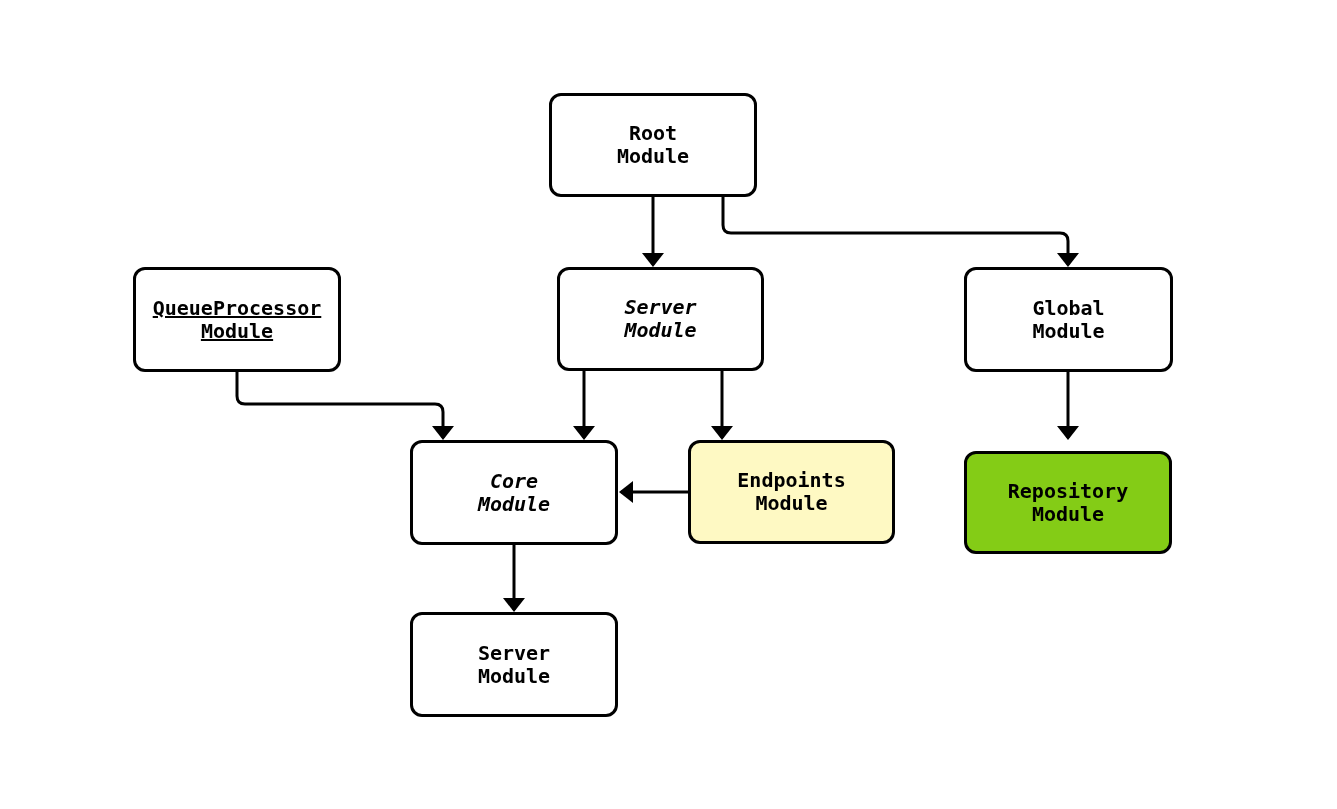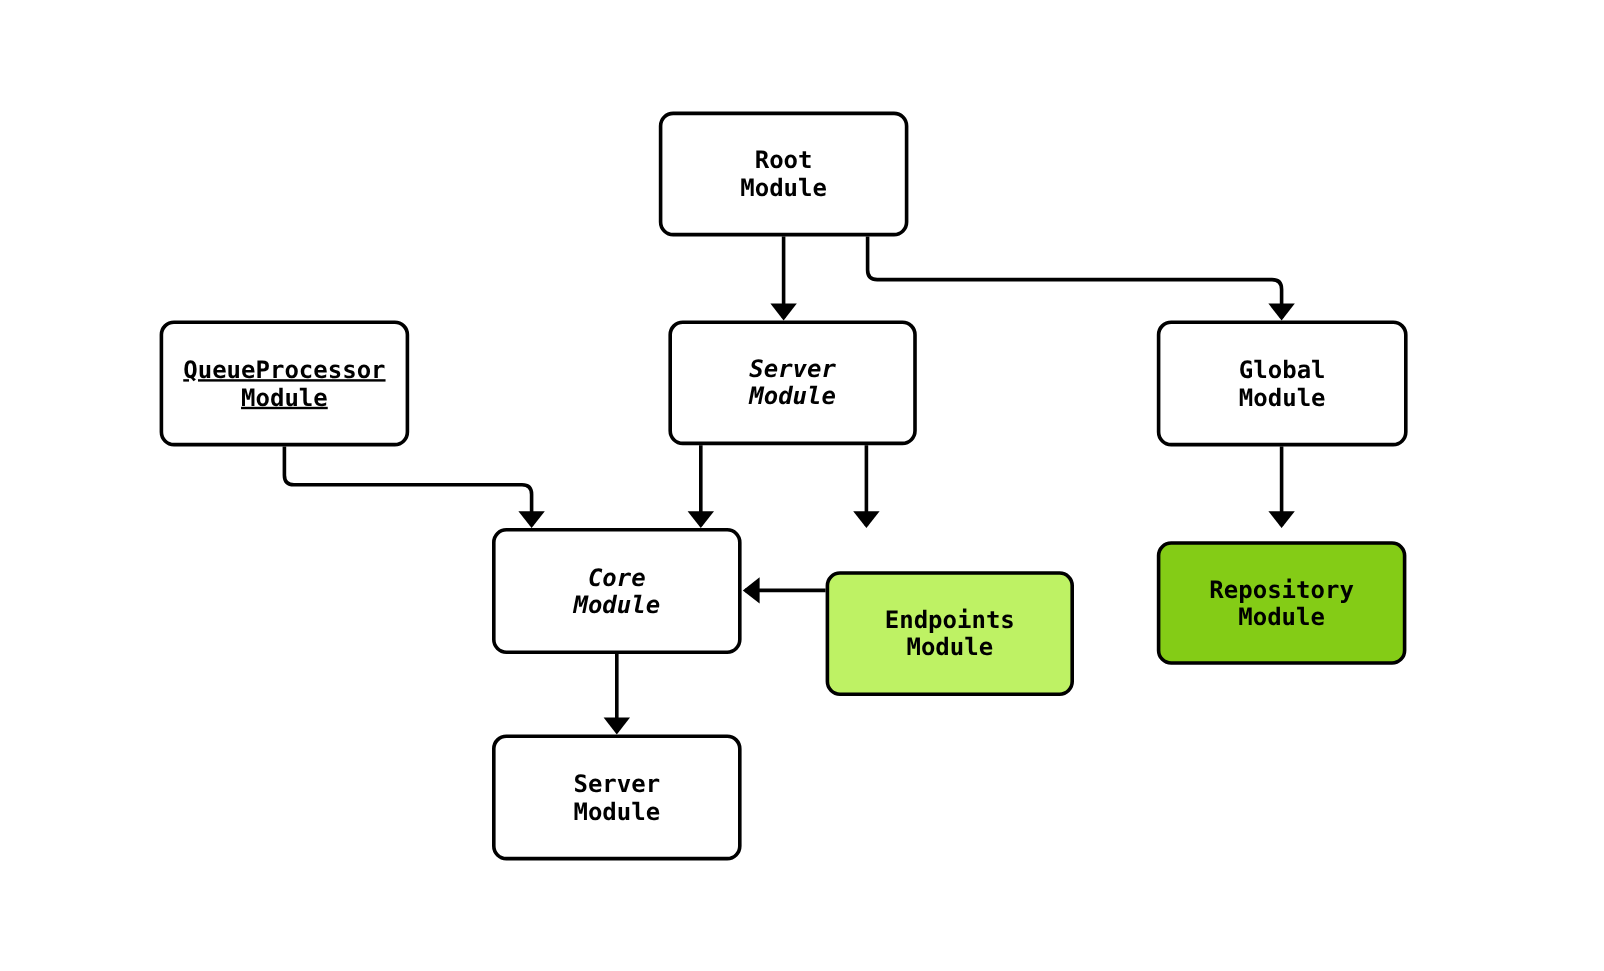--- a/index.html
+++ b/index.html
@@ -106,21 +106,21 @@
         <div class="node-label">Module</div>
       </div>
       <div class="node" style="left: 964px; top: 267px; width: 209px; height: 105px; background: rgb(255, 255, 255); border-color: rgb(0, 0, 0);">
         <div class="node-label">Global</div>
         <div class="node-label">Module</div>
       </div>
       <div class="node" style="left: 410px; top: 440px; width: 208px; height: 105px; background: rgb(255, 255, 255); border-color: rgb(0, 0, 0); font-style: italic;">
         <div class="node-label">Core</div>
         <div class="node-label">Module</div>
       </div>
-      <div class="node" style="left: 688px; top: 440px; width: 207px; height: 104px; background: #bef264; border-color: rgb(0, 0, 0); margin-top: 36px;">
+      <div class="node" style="left: 688px; top: 440px; width: 207px; height: 104px; background: #fef9c3; border-color: rgb(0, 0, 0);">
         <div class="node-label">Endpoints</div>
         <div class="node-label">Module</div>
       </div>
       <div class="node" style="left: 964px; top: 451px; width: 208px; height: 103px; background: #84cc16; border-color: rgb(0, 0, 0);">
         <div class="node-label">Repository</div>
         <div class="node-label">Module</div>
       </div>
       <div class="node" style="left: 410px; top: 612px; width: 208px; height: 105px; background: rgb(255, 255, 255); border-color: rgb(0, 0, 0);">
         <div class="node-label">Server</div>
         <div class="node-label">Module</div>

